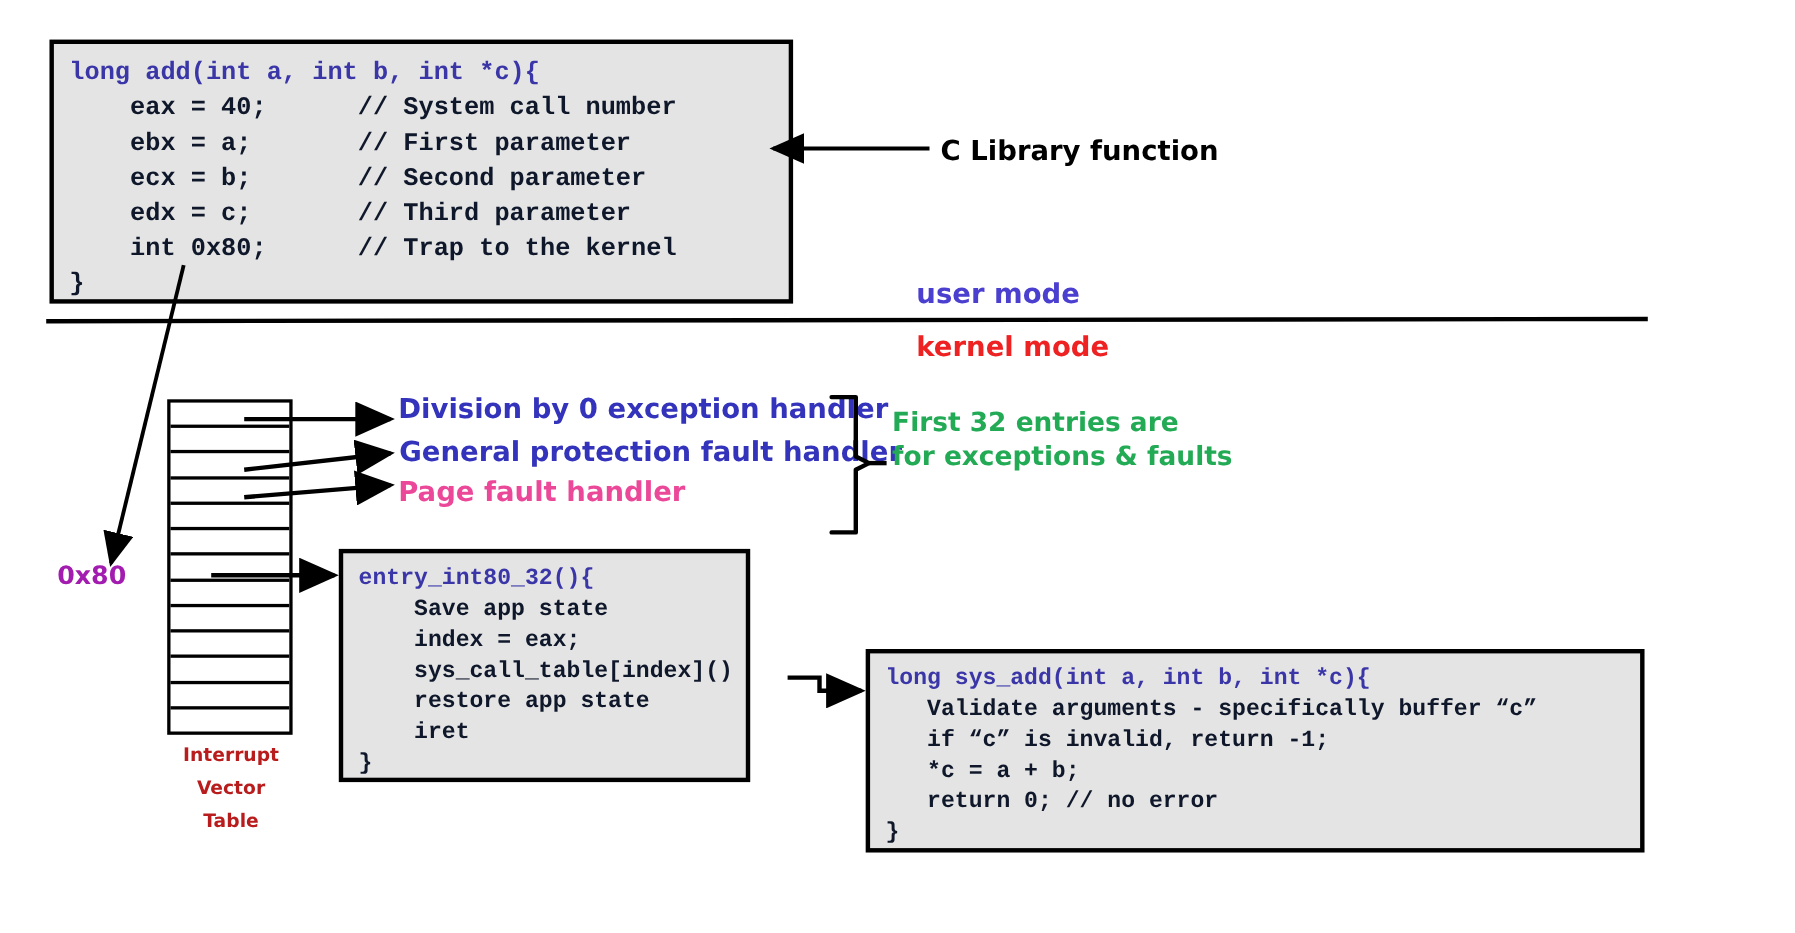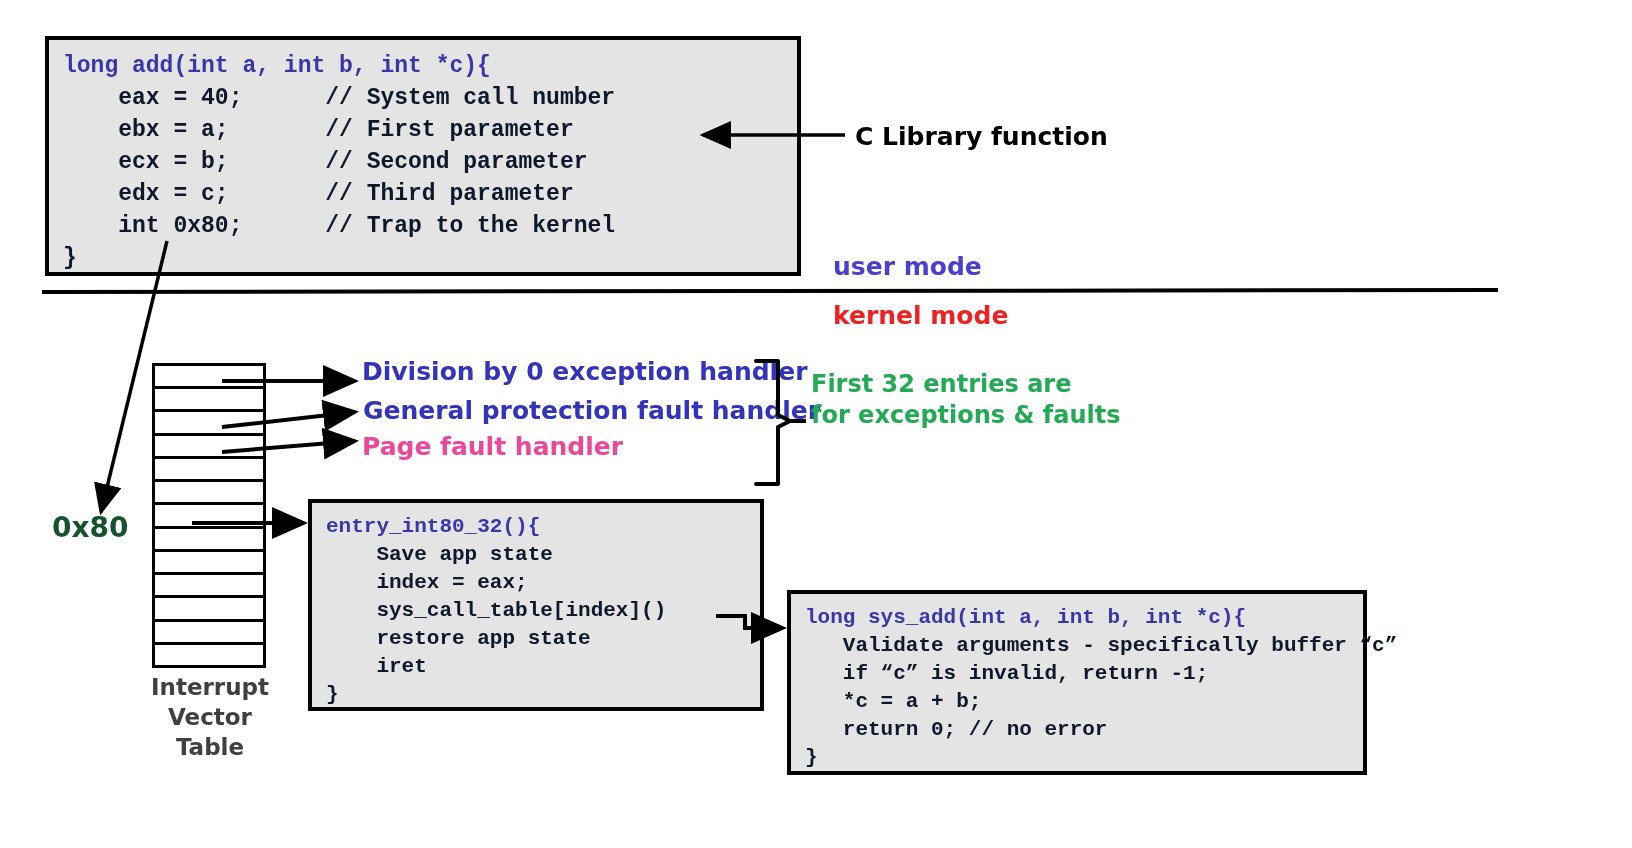--- a/index.html
+++ b/index.html
@@ -60,41 +60,41 @@
   }
   #ivt .ivt-row:last-child {
     border-bottom: none;
   }
 
   .ivt-caption {
     position: absolute;
     text-align: center;
     font-family: "DejaVu Sans", sans-serif;
     font-weight: bold;
-    color: #404040;
-    font-size: 23px;
+    color: #b91c1c;
+    font-size: 17px;
     line-height: 30px;
     white-space: pre-line;
   }
 
   svg.overlay {
     position: absolute;
     left: 0;
     top: 0;
     width: 1632px;
     height: 848px;
     pointer-events: none;
   }
 </style>
 </head>
 <body>
 
 <div id="canvas">
 
-  <div class="code-box" id="user-box" style="left:45px; top:36px; width:756px; height:240px;">
+  <div class="code-box" id="user-box" style="left:45px; top:36px; width:676px; height:240px;">
     <div class="code-line sig" style="font-size:23px; line-height:32px;">long add(int a, int b, int *c){</div>
     <div class="code-line" style="font-size:23px; line-height:32px;">    eax = 40;      // System call number</div>
     <div class="code-line" style="font-size:23px; line-height:32px;">    ebx = a;       // First parameter</div>
     <div class="code-line" style="font-size:23px; line-height:32px;">    ecx = b;       // Second parameter</div>
     <div class="code-line" style="font-size:23px; line-height:32px;">    edx = c;       // Third parameter</div>
     <div class="code-line" style="font-size:23px; line-height:32px;">    int 0x80;      // Trap to the kernel</div>
     <div class="code-line" style="font-size:23px; line-height:32px;">}</div>
   </div>
 
   <div class="comic" style="left:855px; top:122px; font-size:25px; color:#000000;text-align:right;">C Library function</div>
@@ -116,43 +116,43 @@
     <div class="ivt-row"></div>
     <div class="ivt-row"></div>
     <div class="ivt-row"></div>
     <div class="ivt-row"></div>
   </div>
 
   <div class="ivt-caption" style="left:132px; top:672px; width:156px;">Interrupt
 Vector
 Table</div>
 
-  <div class="comic" style="left:52px; top:511px; font-size:28px; color:#14532d;">0x80</div>
+  <div class="comic" style="left:52px; top:511px; font-size:23px; color:#a21caf;">0x80</div>
 
   <div class="comic" style="left:362px; top:357px; font-size:25px; color:#3333bb;">Division by 0 exception handler</div>
 
   <div class="comic" style="left:363px; top:396px; font-size:25px; color:#3333bb;">General protection fault handler</div>
 
   <div class="comic" style="left:362px; top:432px; font-size:25px; color:#ec4899;">Page fault handler</div>
 
   <div class="comic" style="left:811px; top:370px; font-size:24px; color:#22aa55;text-align:right;">First 32 entries are</div>
 
   <div class="comic" style="left:811px; top:401px; font-size:24px; color:#22aa55;">for exceptions &amp; faults</div>
 
-  <div class="code-box" id="entry-box" style="left:308px; top:499px; width:456px; height:212px;">
+  <div class="code-box" id="entry-box" style="left:308px; top:499px; width:374px; height:212px;">
     <div class="code-line sig" style="font-size:21px; line-height:28px;">entry_int80_32(){</div>
     <div class="code-line" style="font-size:21px; line-height:28px;">    Save app state</div>
     <div class="code-line" style="font-size:21px; line-height:28px;">    index = eax;</div>
     <div class="code-line" style="font-size:21px; line-height:28px;">    sys_call_table[index]()</div>
     <div class="code-line" style="font-size:21px; line-height:28px;">    restore app state</div>
     <div class="code-line" style="font-size:21px; line-height:28px;">    iret</div>
     <div class="code-line" style="font-size:21px; line-height:28px;">}</div>
   </div>
 
-  <div class="code-box" id="sysadd-box" style="left:787px; top:590px; width:580px; height:185px;">
+  <div class="code-box" id="sysadd-box" style="left:787px; top:590px; width:708px; height:185px;">
     <div class="code-line sig" style="font-size:21px; line-height:28px;">long sys_add(int a, int b, int *c){</div>
     <div class="code-line" style="font-size:21px; line-height:28px;">   Validate arguments - specifically buffer “c”</div>
     <div class="code-line" style="font-size:21px; line-height:28px;">   if “c” is invalid, return -1;</div>
     <div class="code-line" style="font-size:21px; line-height:28px;">   *c = a + b;</div>
     <div class="code-line" style="font-size:21px; line-height:28px;">   return 0; // no error</div>
     <div class="code-line" style="font-size:21px; line-height:28px;">}</div>
   </div>
 
   <svg class="overlay" viewBox="0 0 1632 848">
     <defs>

